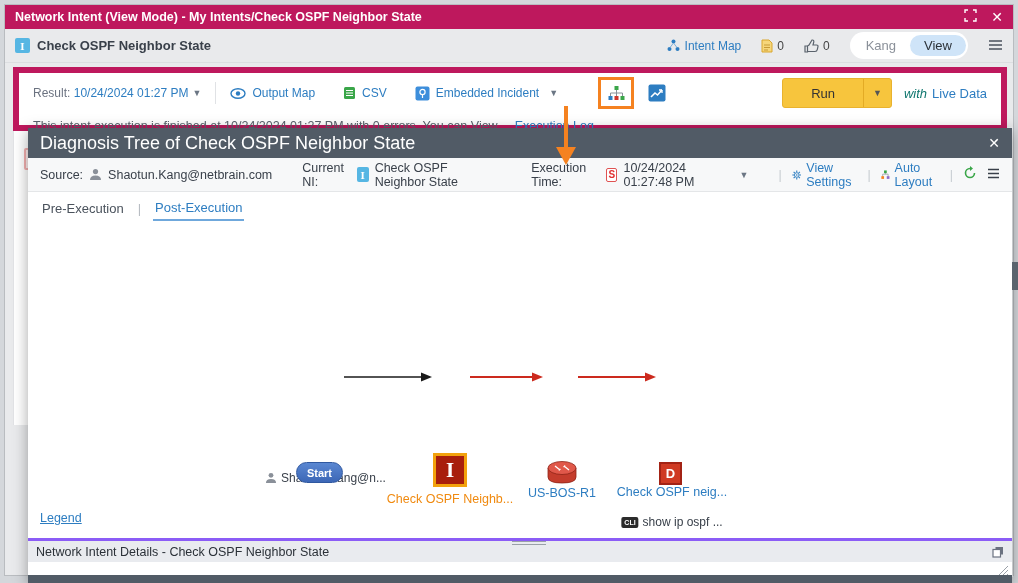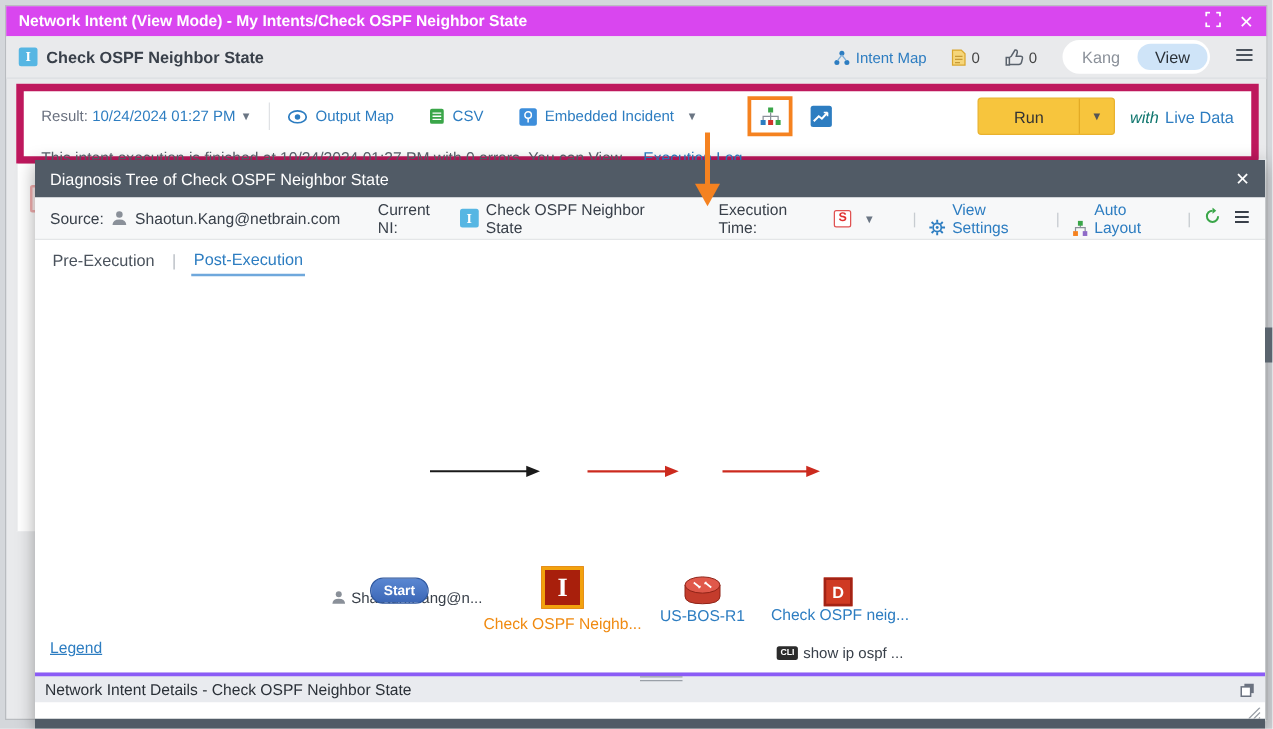--- a/index.html
+++ b/index.html
@@ -1,29 +1,29 @@
 <!DOCTYPE html>
 <html><head>
 <meta charset="utf-8">
 <style>
   * { margin:0; padding:0; box-sizing:border-box; }
   html,body { width:1018px; height:583px; overflow:hidden; }
   body { font-family:"Liberation Sans", sans-serif; background:#d4d7db; position:relative; font-size:12px; color:#333; }
 
   
   .main-window { position:absolute; left:4px; top:4px; width:1010px; height:572px; background:#e9eaec; border:1px solid #b9bcc0; }
-  .titlebar { position:absolute; left:0; top:0; right:0; height:24px; background:#d946ef; display:flex; align-items:center; padding:0 10px; }
+  .titlebar { position:absolute; left:0; top:0; right:0; height:24px; background:#be185d; display:flex; align-items:center; padding:0 10px; }
   .titlebar .title { color:#fff; font-size:12.5px; font-weight:bold; }
   .titlebar .win-icons { margin-left:auto; display:flex; align-items:center; gap:14px; }
   .headerbar { position:absolute; left:0; top:24px; right:0; height:34px; background:#e9eaec; display:flex; align-items:center; padding:0 10px; border-bottom:1px solid #dcdee1; }
   .intent-badge { width:15px; height:15px; background:#56b6e3; color:#fff; border-radius:2px; font-family:"Liberation Serif",serif; font-weight:bold; font-size:11px; display:flex; align-items:center; justify-content:center; margin-right:7px; }
   .intent-title { font-weight:bold; font-size:13px; color:#39404a; }
   .headerbar .right { margin-left:auto; display:flex; align-items:center; gap:20px; }
   .link { color:#2d7dc1; cursor:pointer; }
-  .iconlink { display:flex; align-items:flex-end; gap:5px; color:#2d7dc1; }
+  .iconlink { display:flex; align-items:center; gap:5px; color:#2d7dc1; }
   .count-item { display:flex; align-items:center; gap:4px; color:#444; }
   .toggle-pill { background:#fff; border-radius:14px; height:27px; display:flex; align-items:center; padding:2px; }
   .toggle-pill .opt { padding:3px 14px; color:#8a9099; font-size:13px; border-radius:12px; }
   .toggle-pill .opt.active { background:#cfe4f8; color:#2b3138; }
   .hamburger { font-size:16px; color:#4a525c; letter-spacing:0; }
 
   
   .panel { position:absolute; left:8px; top:62px; width:994px; height:64px; background:#fff; border:6px solid #be185d; }
   .toolbar-row { position:absolute; left:0; top:0; right:0; height:40px; display:flex; align-items:center; padding:0 14px; }
   .vsep { width:1px; height:22px; background:#e0e2e5; margin:0 14px; }
@@ -47,21 +47,21 @@
   .pink-part { position:absolute; left:10px; top:17px; width:12px; height:22px; border:2px solid #f3b0b0; background:#fdeeee; border-radius:2px; }
   .left-chevron { position:absolute; left:12px; top:53px; color:#555; font-size:10px; }
 
   
   .win-scroll { position:absolute; right:0px; top:122px; width:6px; height:450px; background:#eef1f4; }
   .win-scroll-thumb { position:absolute; right:0px; top:262px; width:6px; height:28px; background:#5a646e; }
 
   
   .dialog { position:absolute; left:28px; top:128px; width:984px; height:455px; background:#fff; box-shadow:0 3px 14px rgba(0,0,0,0.35); z-index:20; }
   .dlg-header { position:absolute; left:0; top:0; right:0; height:30px; background:#515b66; display:flex; align-items:center; padding:0 12px; }
-  .dlg-title { color:#fff; font-size:13px;text-align:center; }
+  .dlg-title { color:#fff; font-size:18px;text-align:center; }
   .dlg-close { margin-left:auto; color:#fff; font-size:14px; cursor:pointer; }
   .info-row { position:absolute; left:0; top:30px; right:0; height:34px; background:#f7f8f9; border-bottom:1px solid #e4e6e8; display:flex; align-items:center; padding:0 12px; font-size:12.5px; color:#39404a; }
   .info-item { display:flex; align-items:center; gap:6px; margin-right:30px; }
   .s-badge { width:14px; height:14px; border:1px solid #e05252; background:#fff; color:#e03030; border-radius:2px; font-size:10px; font-weight:bold; display:flex; align-items:center; justify-content:center; }
   .info-right { margin-left:auto; display:flex; align-items:center; gap:10px; }
   .info-sep { color:#c7ccd1; }
   .tab-row { position:absolute; left:0; top:64px; right:0; height:32px; display:flex; align-items:center; padding:0 12px; font-size:13px; }
   .tab { color:#4a525c; padding:4px 2px; }
   .tab.active { color:#2d7dc1; border-bottom:2px solid #6fa8dc; }
   .tab-sep { color:#b7bcc2; margin:0 12px; }
@@ -234,20 +234,21 @@
       <span>Shaotun.Kang@netbrain.com</span>
     </span>
     <span class="info-item">
       <span>Current NI:</span>
       <span class="intent-badge" style="margin:0;">I</span>
       <span>Check OSPF Neighbor State</span>
     </span>
     <span class="info-item">
       <span>Execution Time:</span>
       <span class="s-badge">S</span>
+      <span>10/24/2024 01:27:48 PM</span>
       <span class="chev">▼</span>
     </span>
     <span class="info-right">
       <span class="info-sep">|</span>
       <span class="iconlink">
         <svg width="14" height="14" viewBox="0 0 14 14">
             <g stroke="#2d7dc1" stroke-width="1.6">
               <path d="M7 0.5 V3 M7 11 V13.5 M0.5 7 H3 M11 7 H13.5 M2.4 2.4 L4.2 4.2 M9.8 9.8 L11.6 11.6 M11.6 2.4 L9.8 4.2 M4.2 9.8 L2.4 11.6"></path>
             </g>
             <circle cx="7" cy="7" r="3.4" fill="#f7f8f9" stroke="#2d7dc1" stroke-width="1.4"></circle>

